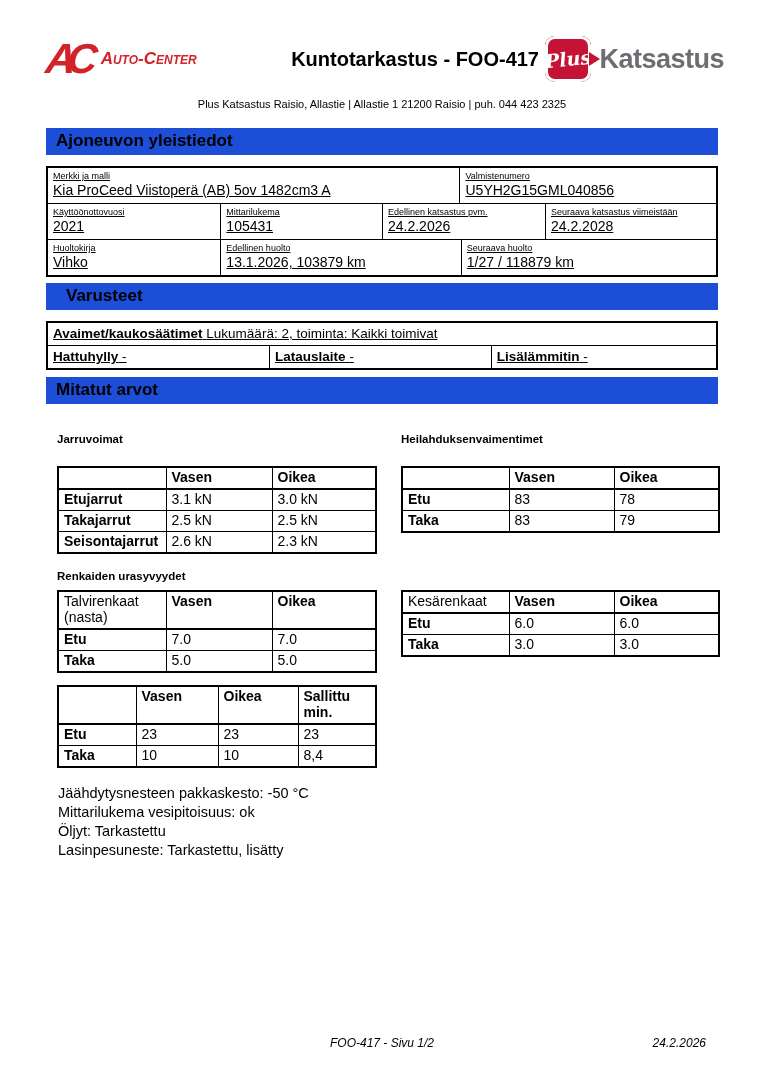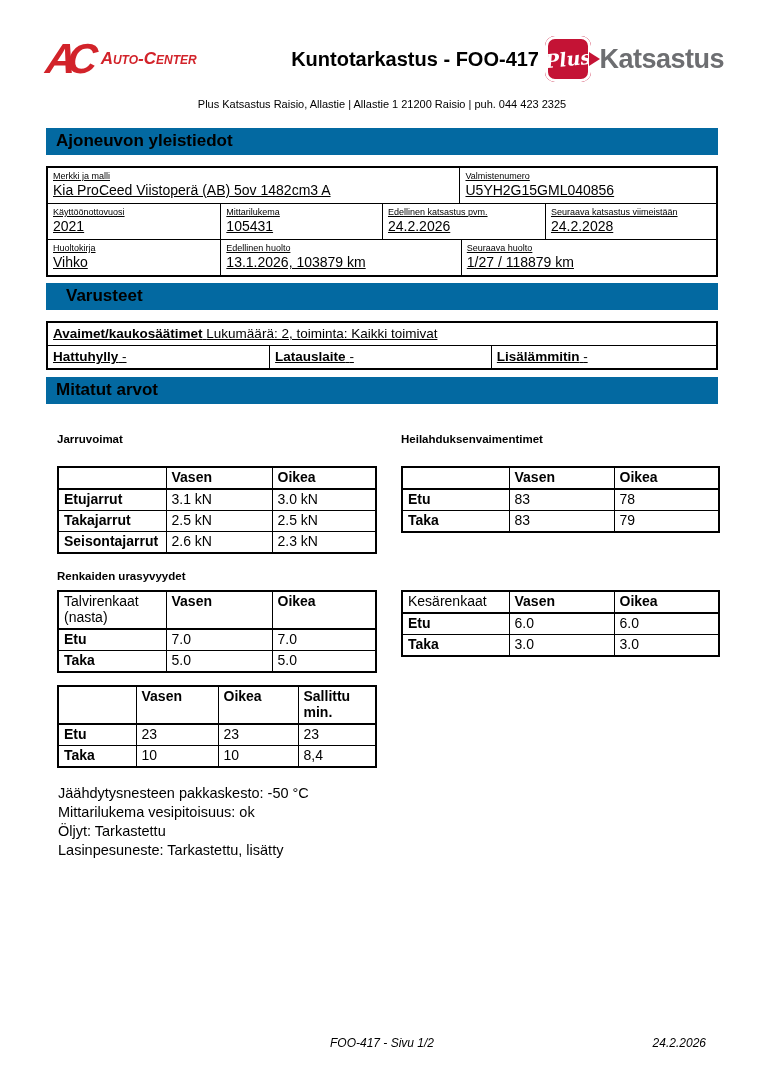--- a/index.html
+++ b/index.html
@@ -40,21 +40,21 @@
   .plus-tail {
     position:absolute; right:-9px; top:16px; width:0; height:0;
     border-top:7px solid transparent; border-bottom:7px solid transparent;
     border-left:11px solid #c41335;
   }
   .plus-name { font-weight:bold; font-size:27px; color:#6d6e71; margin-left:8px; letter-spacing:-0.5px; }
   .subtitle { text-align:center; font-size:11px; margin-top:16px; }
 
   
   .section-bar {
-    background:#0369a1; font-weight:bold; font-size:17px;
+    background:#1d4ed8; font-weight:bold; font-size:17px;
     padding:3px 0 4px 10px; margin-top:0;
   }
   .bar-general { margin-top:18px; }
   .bar-equipment { margin-top:6px;padding-left:20px; }
   .bar-measured { margin-top:7px; }
 
   
   .itable { border:2px solid #000; margin-top:11px; }
   .irow { display:flex; border-top:1px solid #000;text-decoration:underline; }
   .irow:first-child { border-top:none; }

